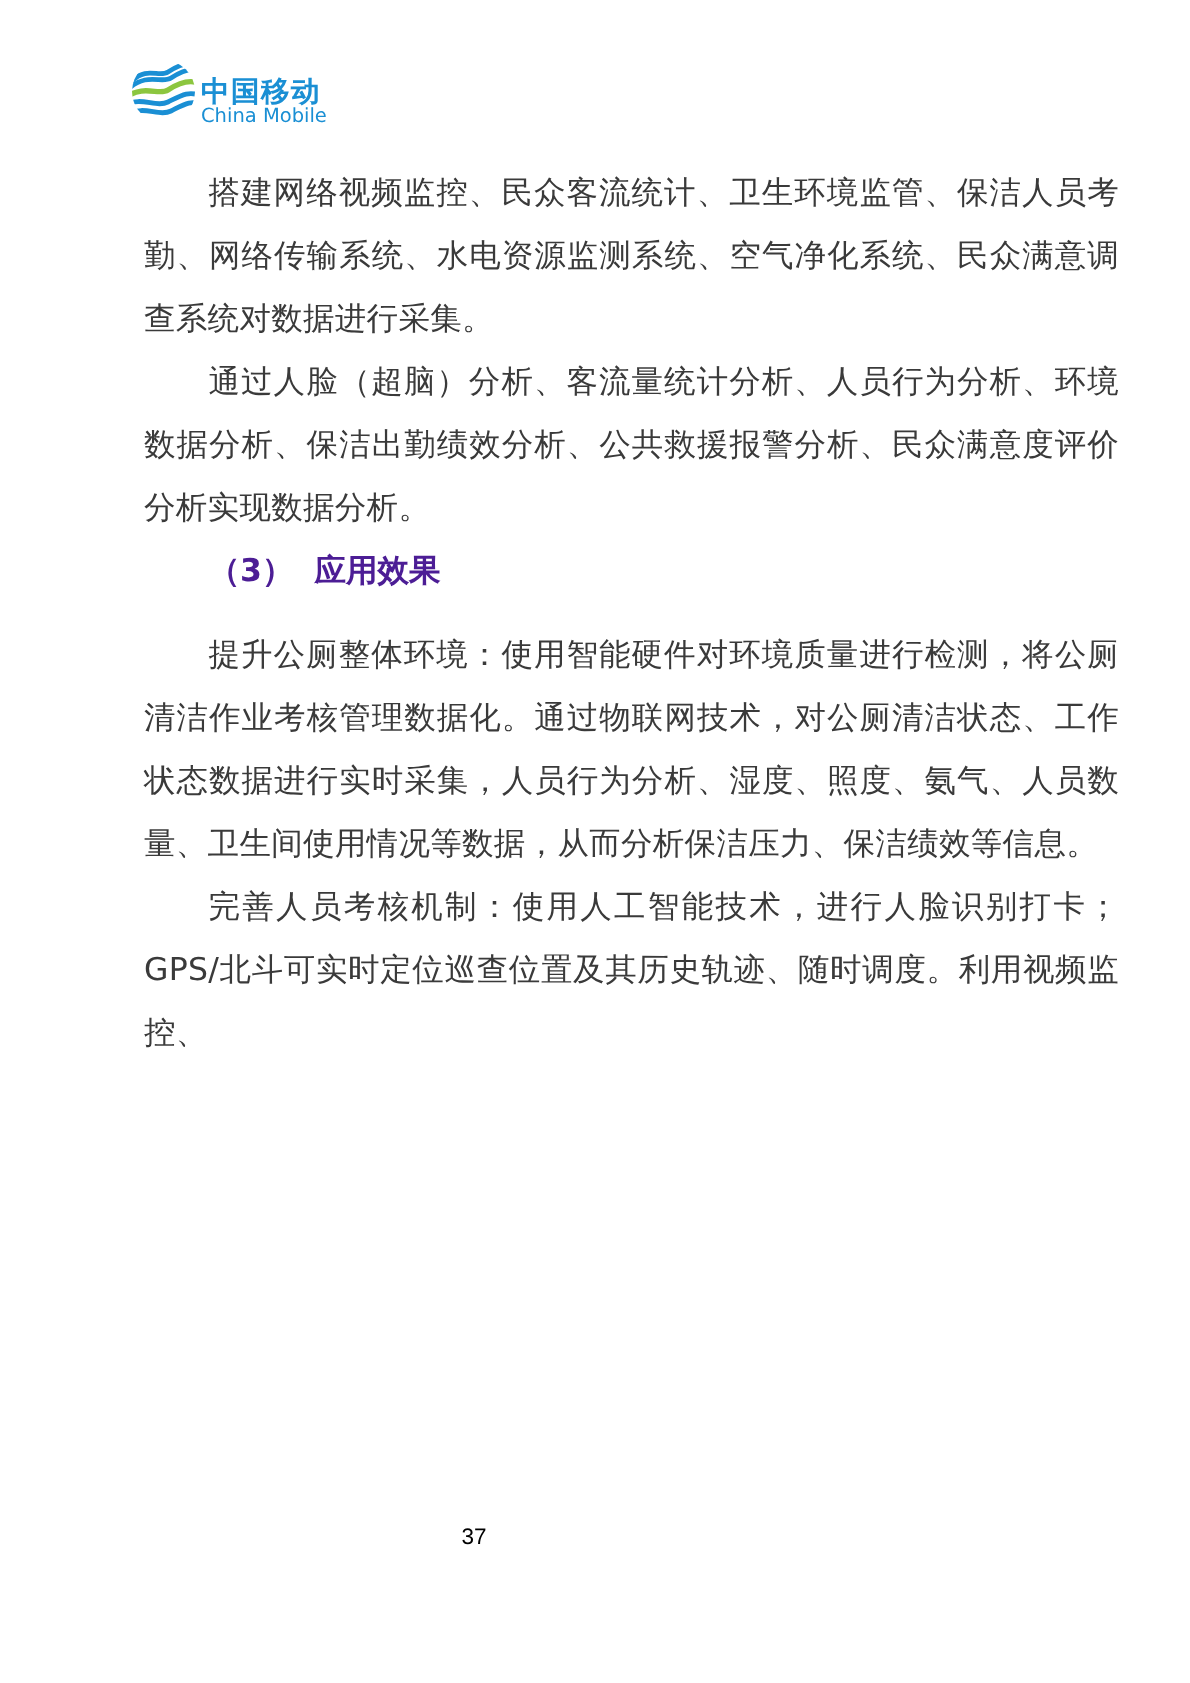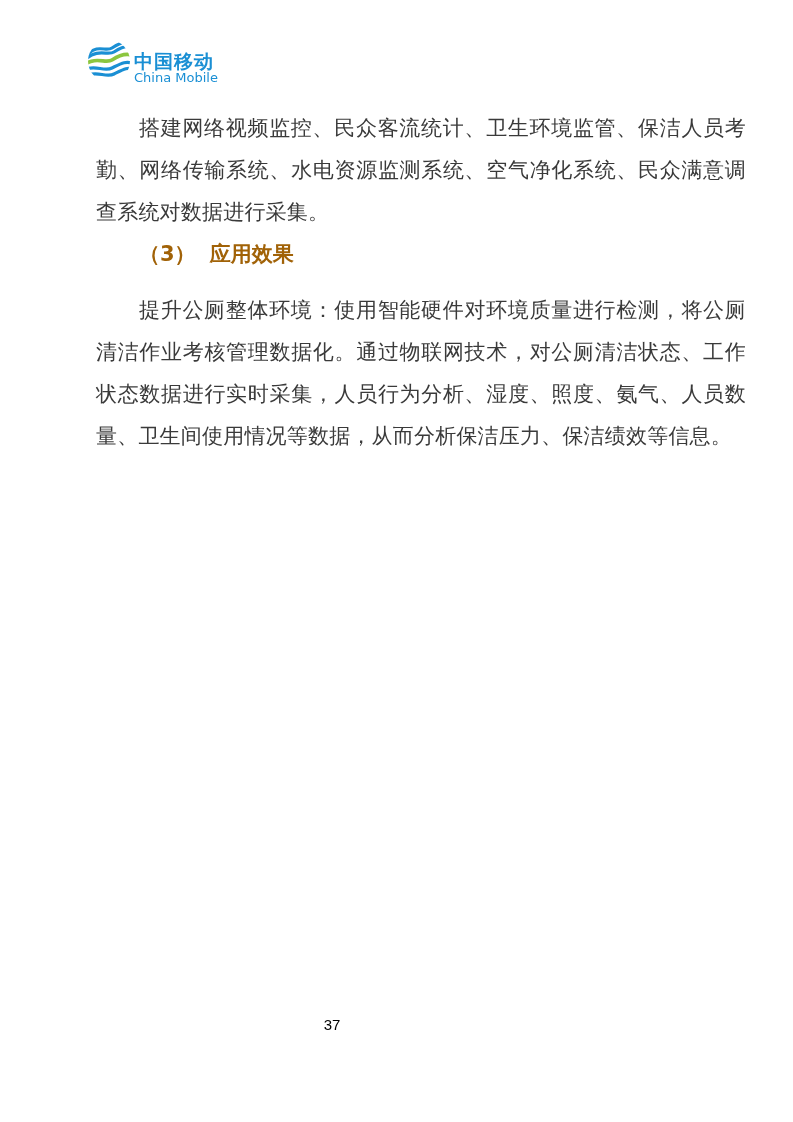--- a/index.html
+++ b/index.html
@@ -59,35 +59,34 @@
       text-align: justify;
       color: #3a3a3a;
       letter-spacing: 0.2px;
     }
     .heading {
       font-size: 21px;
       line-height: 42px;
       margin: 0 0 14px 0;
       padding-left: 43px;
       font-weight: bold;
-      color: #a16207;
+      color: #4c1d95;
     }
     .heading .num {
       margin-right: 14px;
     }
     .page-number {
       position: absolute;
       left: 0;
       width: 632px;
       top: 1016px;
       text-align: center;
       font-size: 15px;
       color: #000000;
       font-family: "Liberation Sans", sans-serif;
-      padding-left: 16px;
     }
   </style>
 </head>
 <body>
 
 <div class="header-logo">
   <svg class="logo-mark" viewBox="0 0 46 46">
     <defs>
       <clipPath id="circ">
           <circle cx="23" cy="23" r="21"></circle>
@@ -102,21 +101,23 @@
     </g>
   </svg>
   <div class="logo-text">
     <span class="logo-cn">中国移动</span>
     <span class="logo-en">China Mobile</span>
   </div>
 </div>
 
 <div class="content">
   <p class="para">搭建网络视频监控、民众客流统计、卫生环境监管、保洁人员考勤、网络传输系统、水电资源监测系统、空气净化系统、民众满意调查系统对数据进行采集。</p>
+  <p class="para">通过人脸（超脑）分析、客流量统计分析、人员行为分析、环境数据分析、保洁出勤绩效分析、公共救援报警分析、民众满意度评价分析实现数据分析。</p>
 
   <div class="heading">
     <span class="num">（3）</span><span>应用效果</span>
   </div>
 
   <p class="para">提升公厕整体环境：使用智能硬件对环境质量进行检测，将公厕清洁作业考核管理数据化。通过物联网技术，对公厕清洁状态、工作状态数据进行实时采集，人员行为分析、湿度、照度、氨气、人员数量、卫生间使用情况等数据，从而分析保洁压力、保洁绩效等信息。</p>
+  <p class="para">完善人员考核机制：使用人工智能技术，进行人脸识别打卡；GPS/北斗可实时定位巡查位置及其历史轨迹、随时调度。利用视频监控、</p>
 </div>
 
 <div class="page-number">37</div>
 
 </body></html>

